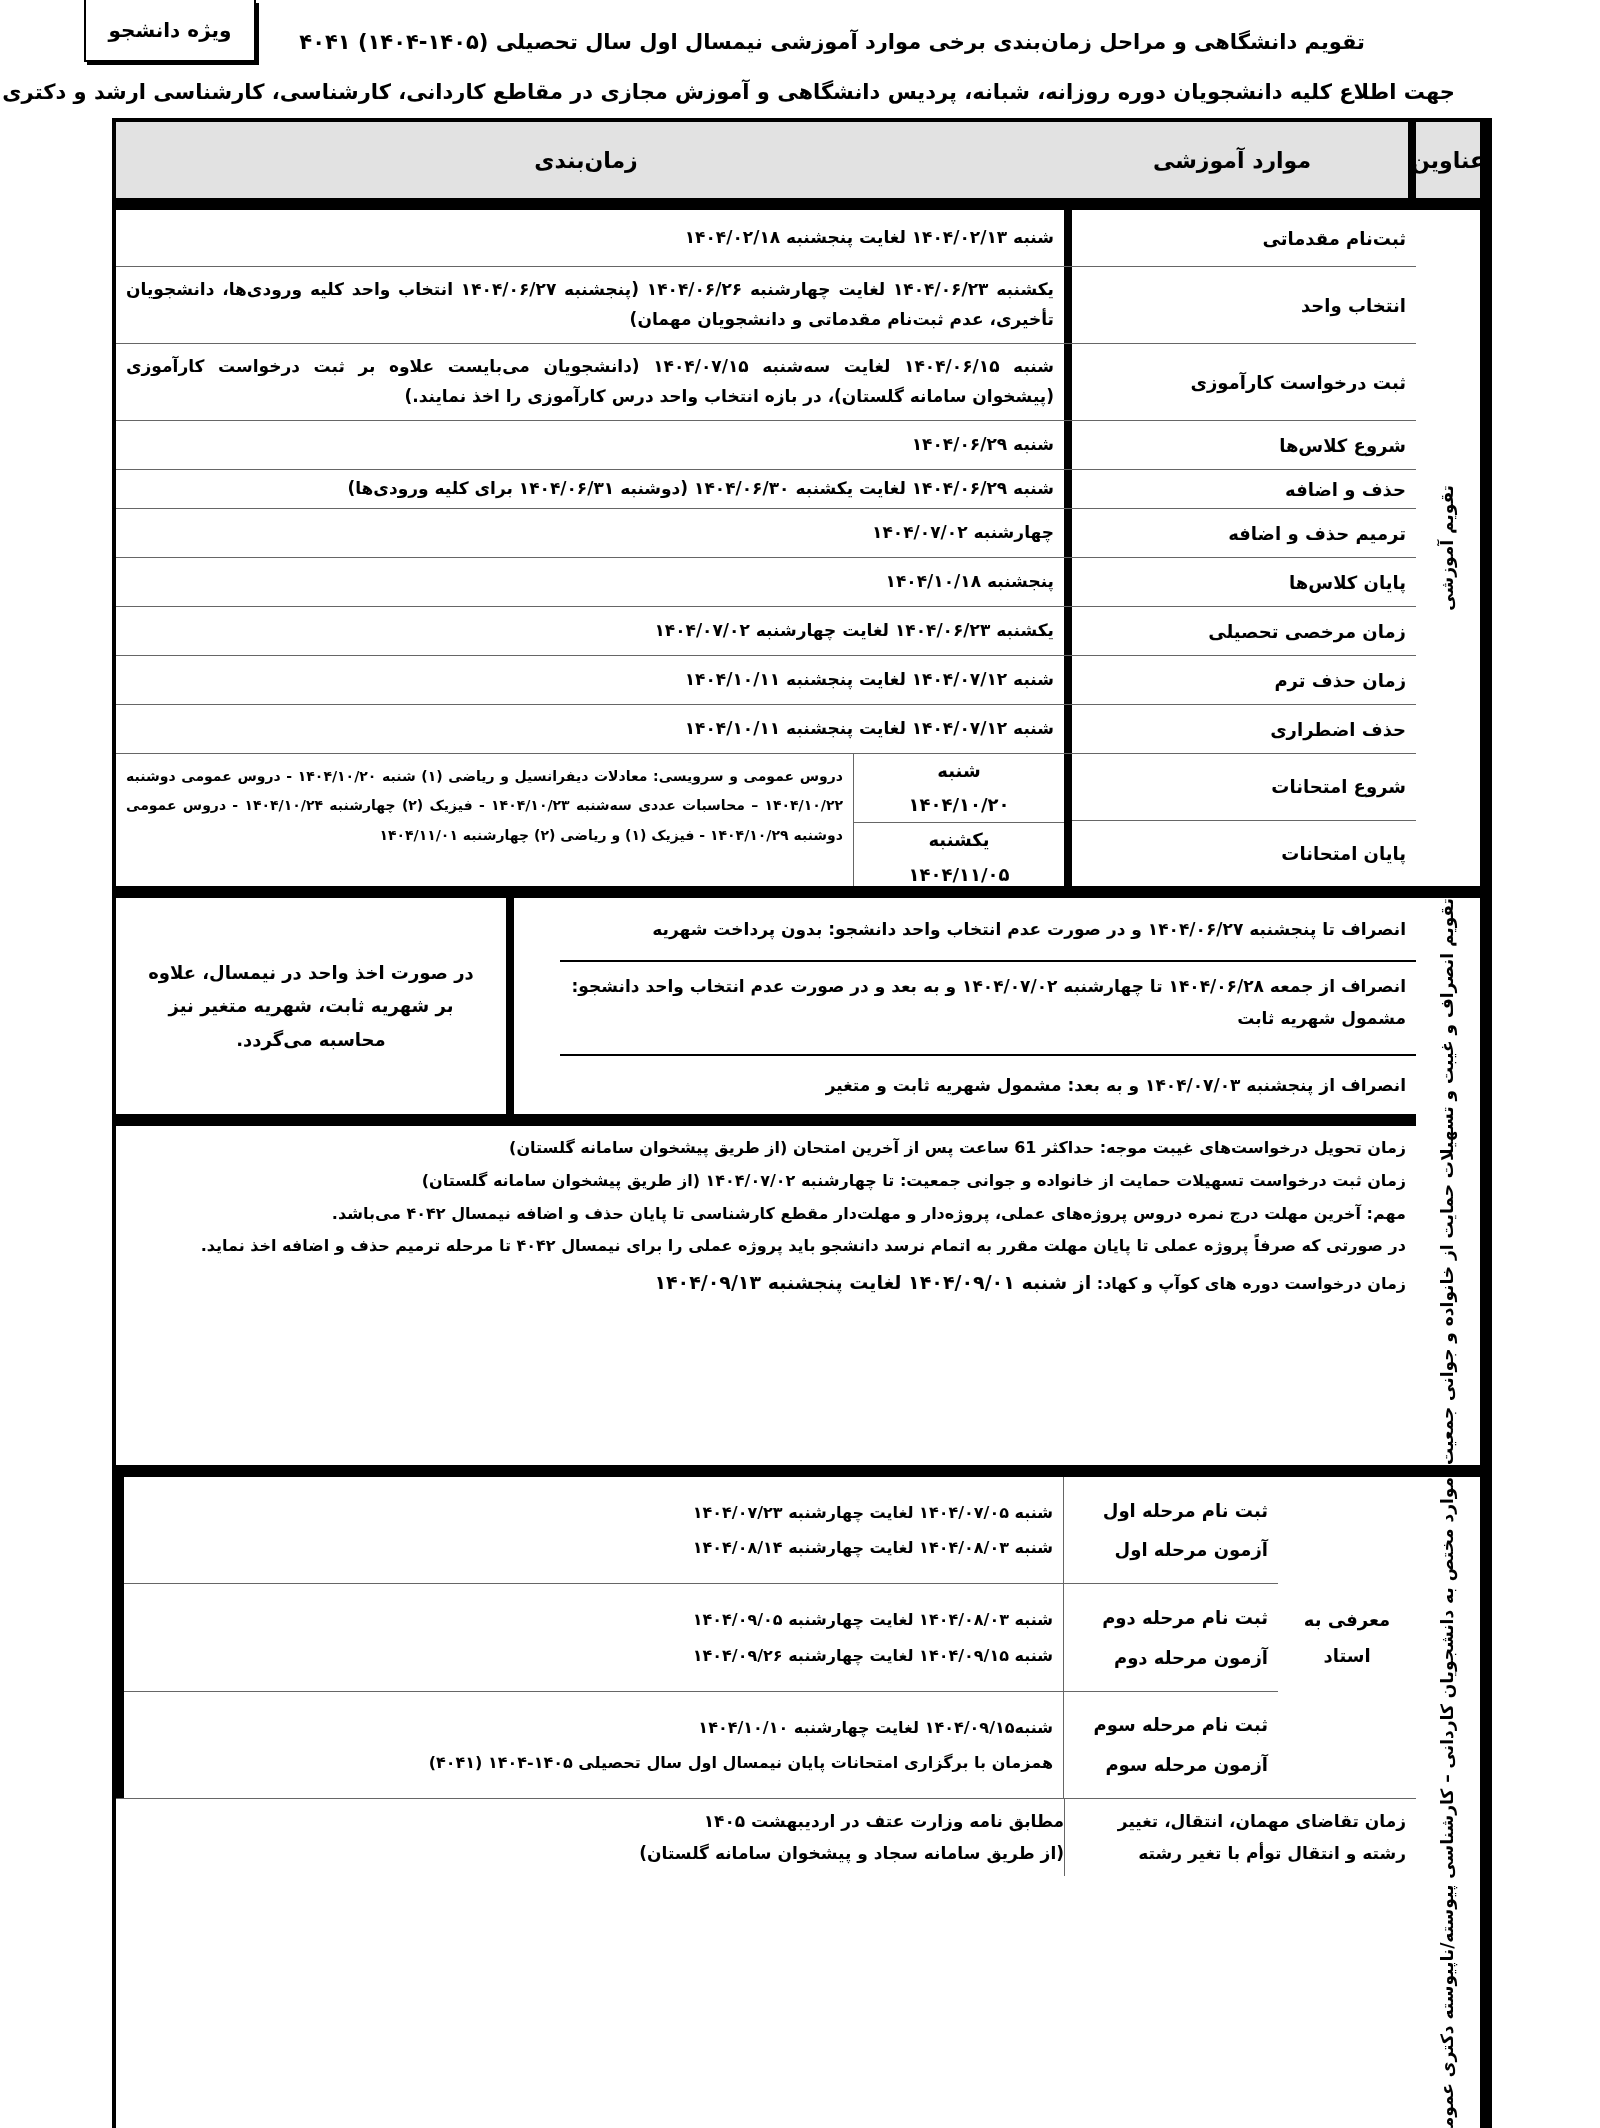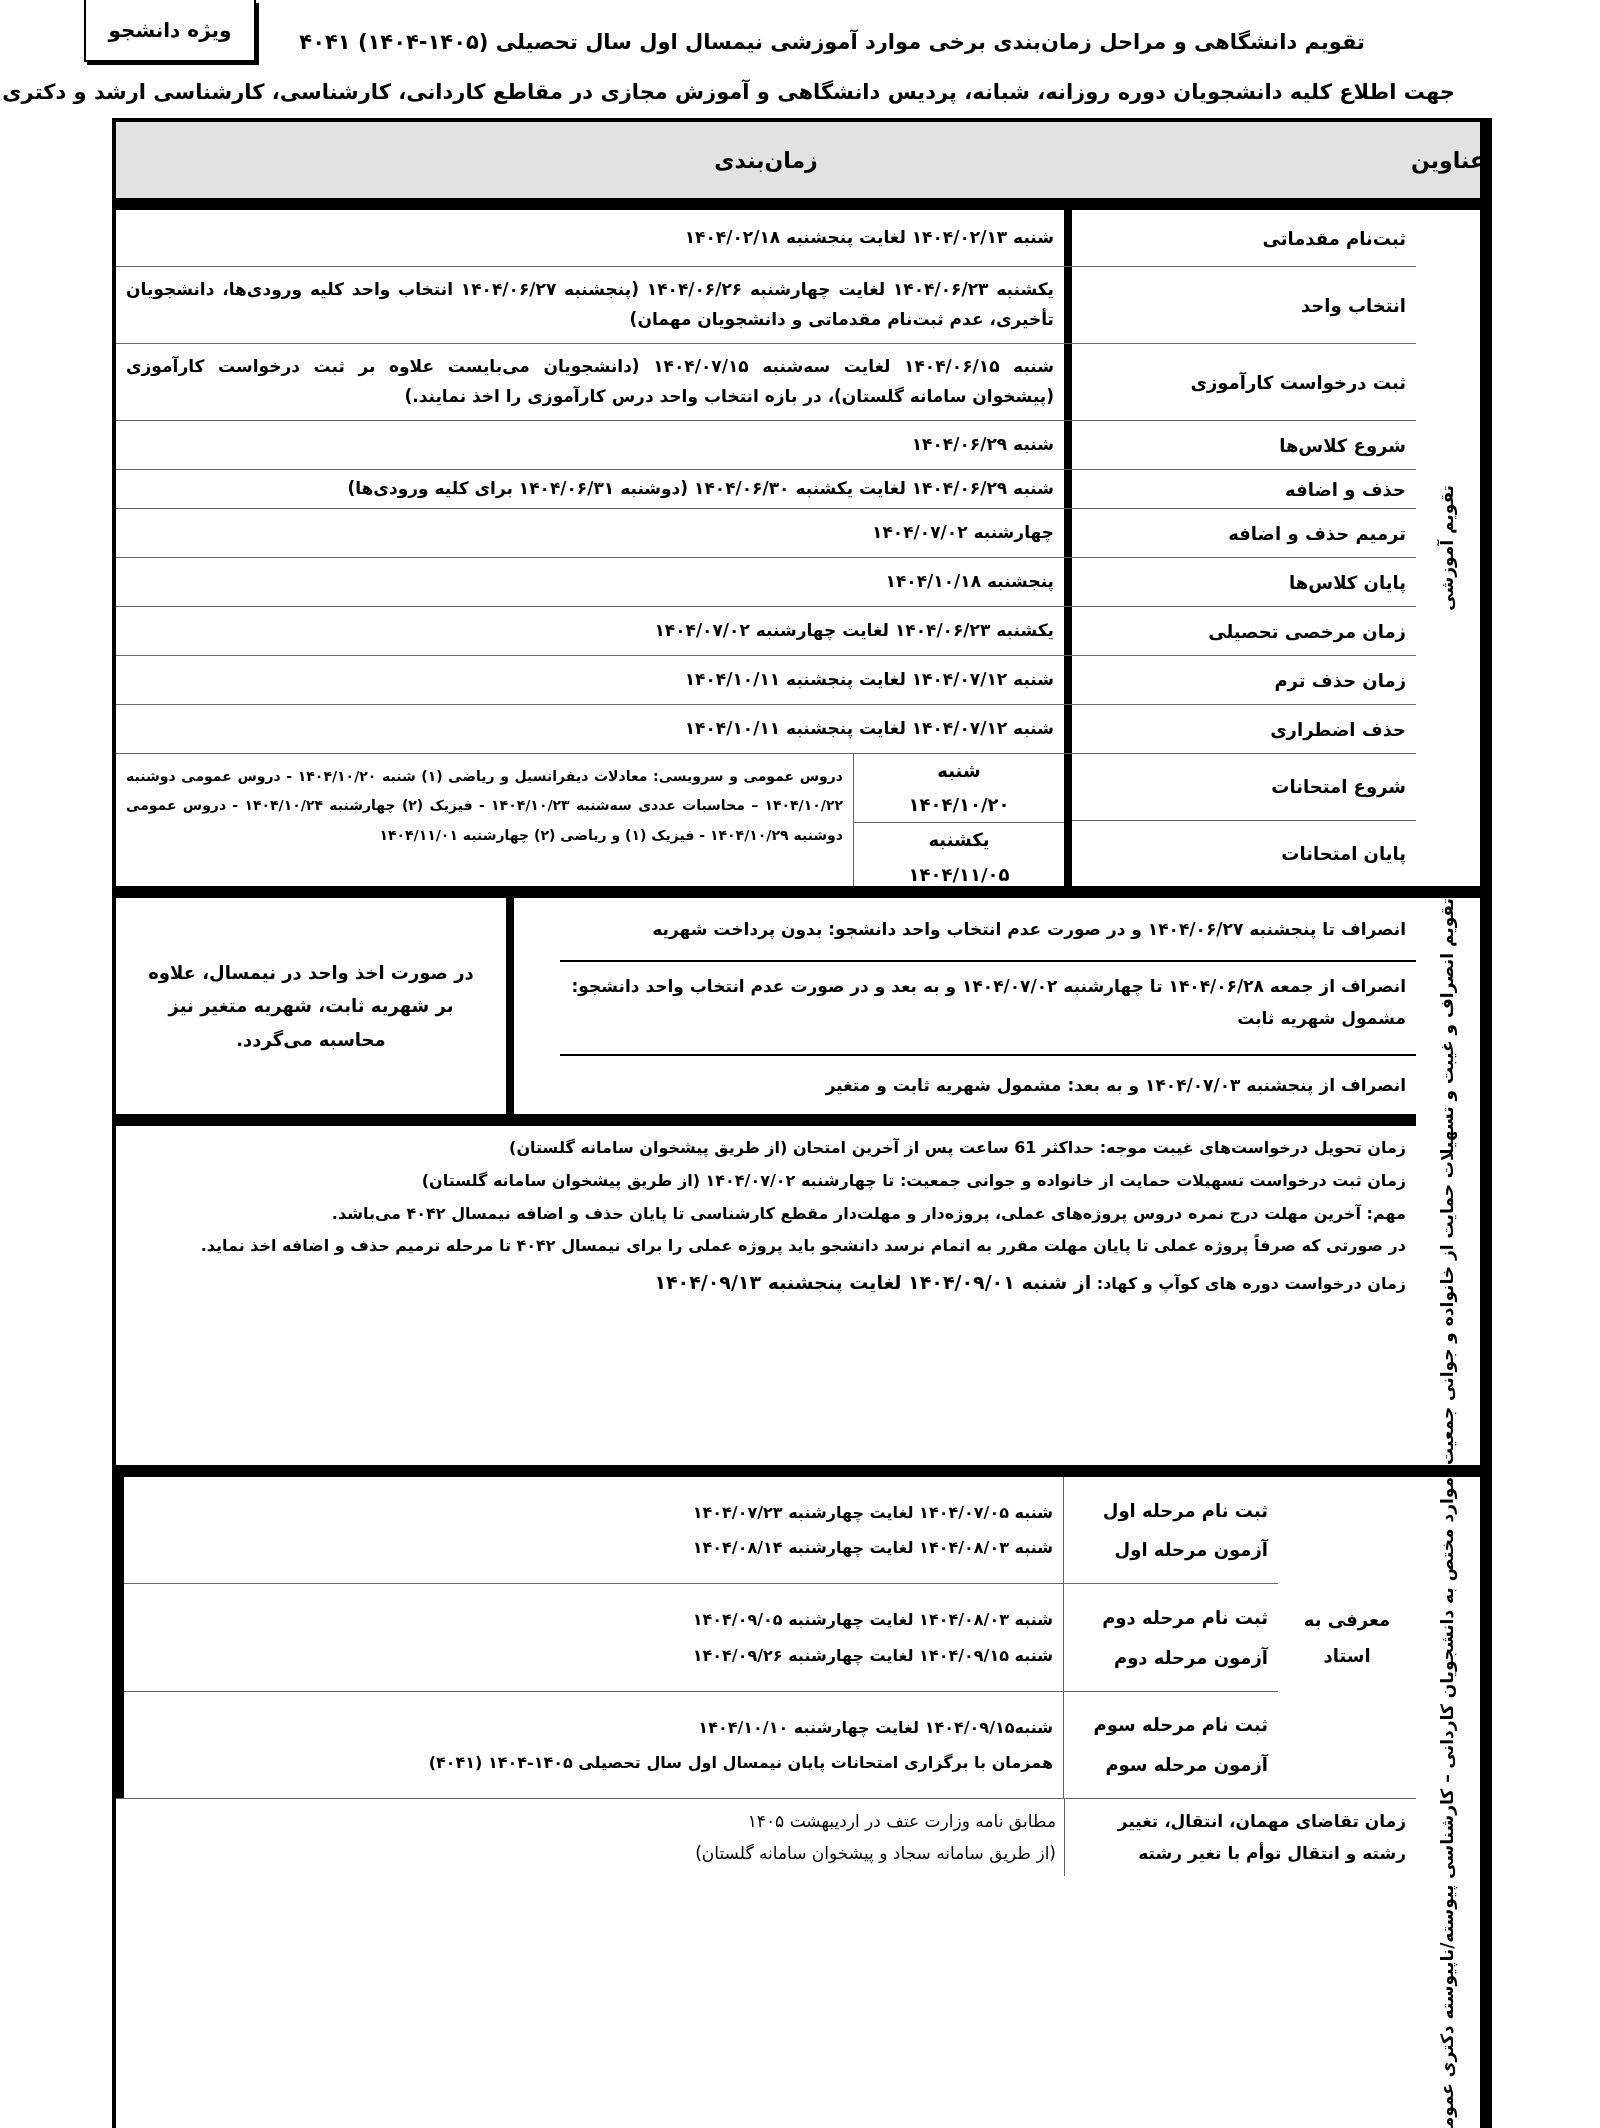--- a/index.html
+++ b/index.html
@@ -43,34 +43,35 @@
   .stage-block { display:flex; }
   .stage-vals { flex:1; display:flex; flex-direction:column; border-left:8px solid #000; }
   .stage-row { flex:1; display:flex; flex-direction:column; justify-content:center; padding:18px 10px; font-weight:bold; font-size:16px; line-height:2.2; border-bottom:1px solid #666; }
   .stage-row:last-child { border-bottom:none; }
   .stage-names { width:214px; display:flex; flex-direction:column; border-left:1px solid #666; }
   .stage-names > div { flex:1; display:flex; flex-direction:column; justify-content:center; padding:10px; font-weight:bold; font-size:18px; line-height:2.2; border-bottom:1px solid #666; }
   .stage-names > div:last-child { border-bottom:none; }
   .stage-group { width:138px; display:flex; align-items:center; justify-content:center; text-align:center; font-weight:bold; font-size:18px; line-height:2; }
   .transfer { display:flex; border-top:1px solid #666; }
   .transfer .t-item { width:352px; box-sizing:border-box; border-left:1px solid #666; padding:6px 10px; font-size:17px; font-weight:bold; line-height:1.9; }
-  .transfer .t-val { flex:1; padding:6px 8px; font-size:17px; font-weight:normal; line-height:1.9; }
+  .transfer .t-val { flex:1; padding:6px 0; font-size:17px; font-weight:bold; line-height:1.9; }
 </style>
 </head>
 <body>
 
 <div class="badge">ویژه دانشجو</div>
 <div class="title1">تقویم دانشگاهی و مراحل زمان‌بندی برخی موارد آموزشی نیمسال اول سال تحصیلی (۱۴۰۵-۱۴۰۴) ۴۰۴۱</div>
 <div class="title2">جهت اطلاع کلیه دانشجویان دوره روزانه، شبانه، پردیس دانشگاهی و آموزش مجازی در مقاطع کاردانی، کارشناسی، کارشناسی ارشد و دکتری</div>
 
 <div class="frame">
 
   <div class="hdr-wrap">
     <div class="hdr">
       <div class="h-side">عناوین</div>
+      <div class="h-item">موارد آموزشی</div>
       <div class="h-sched">زمان‌بندی</div>
     </div>
   </div>
 
   <div class="sec" style="border-top:none;">
     <div class="side">
         <span>تقویم آموزشی</span>
       </div>
     <div class="main" id="academic-rows">
       <div class="row" style="height:56px">

